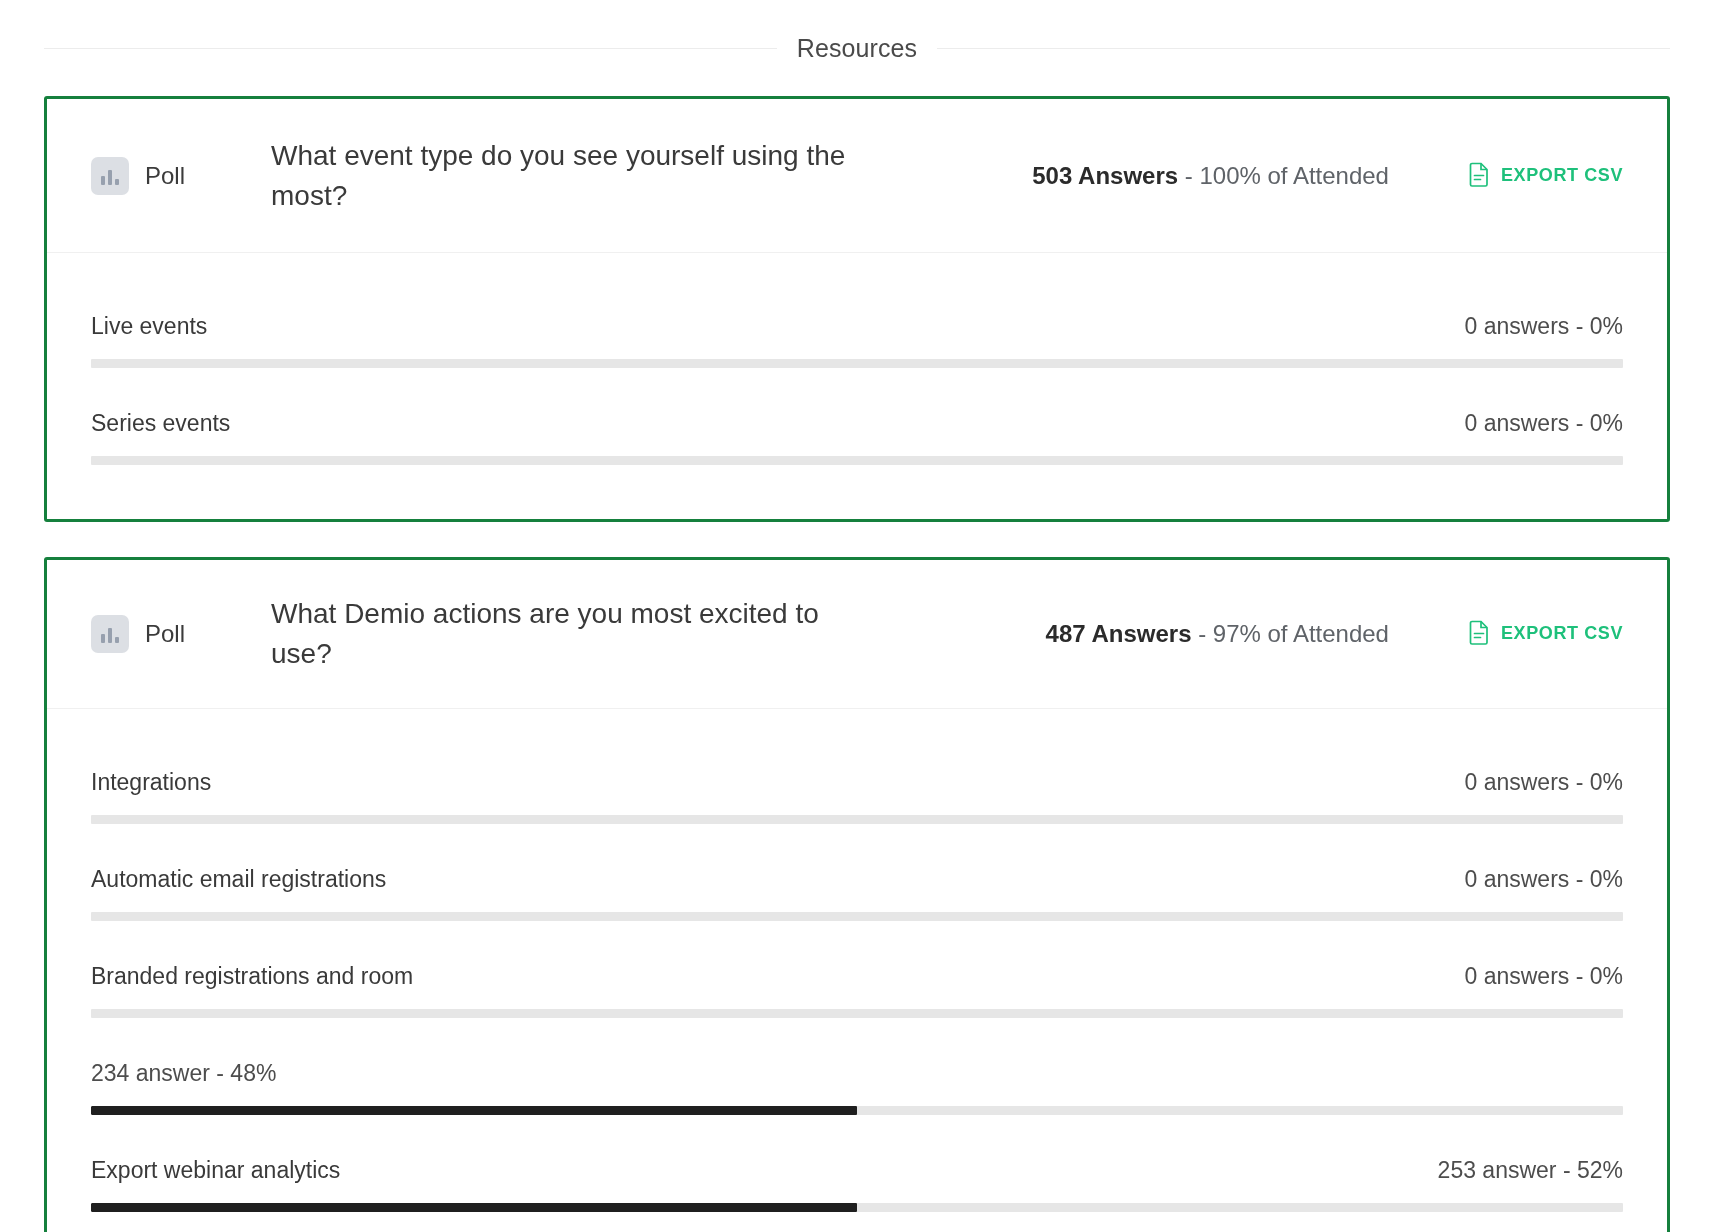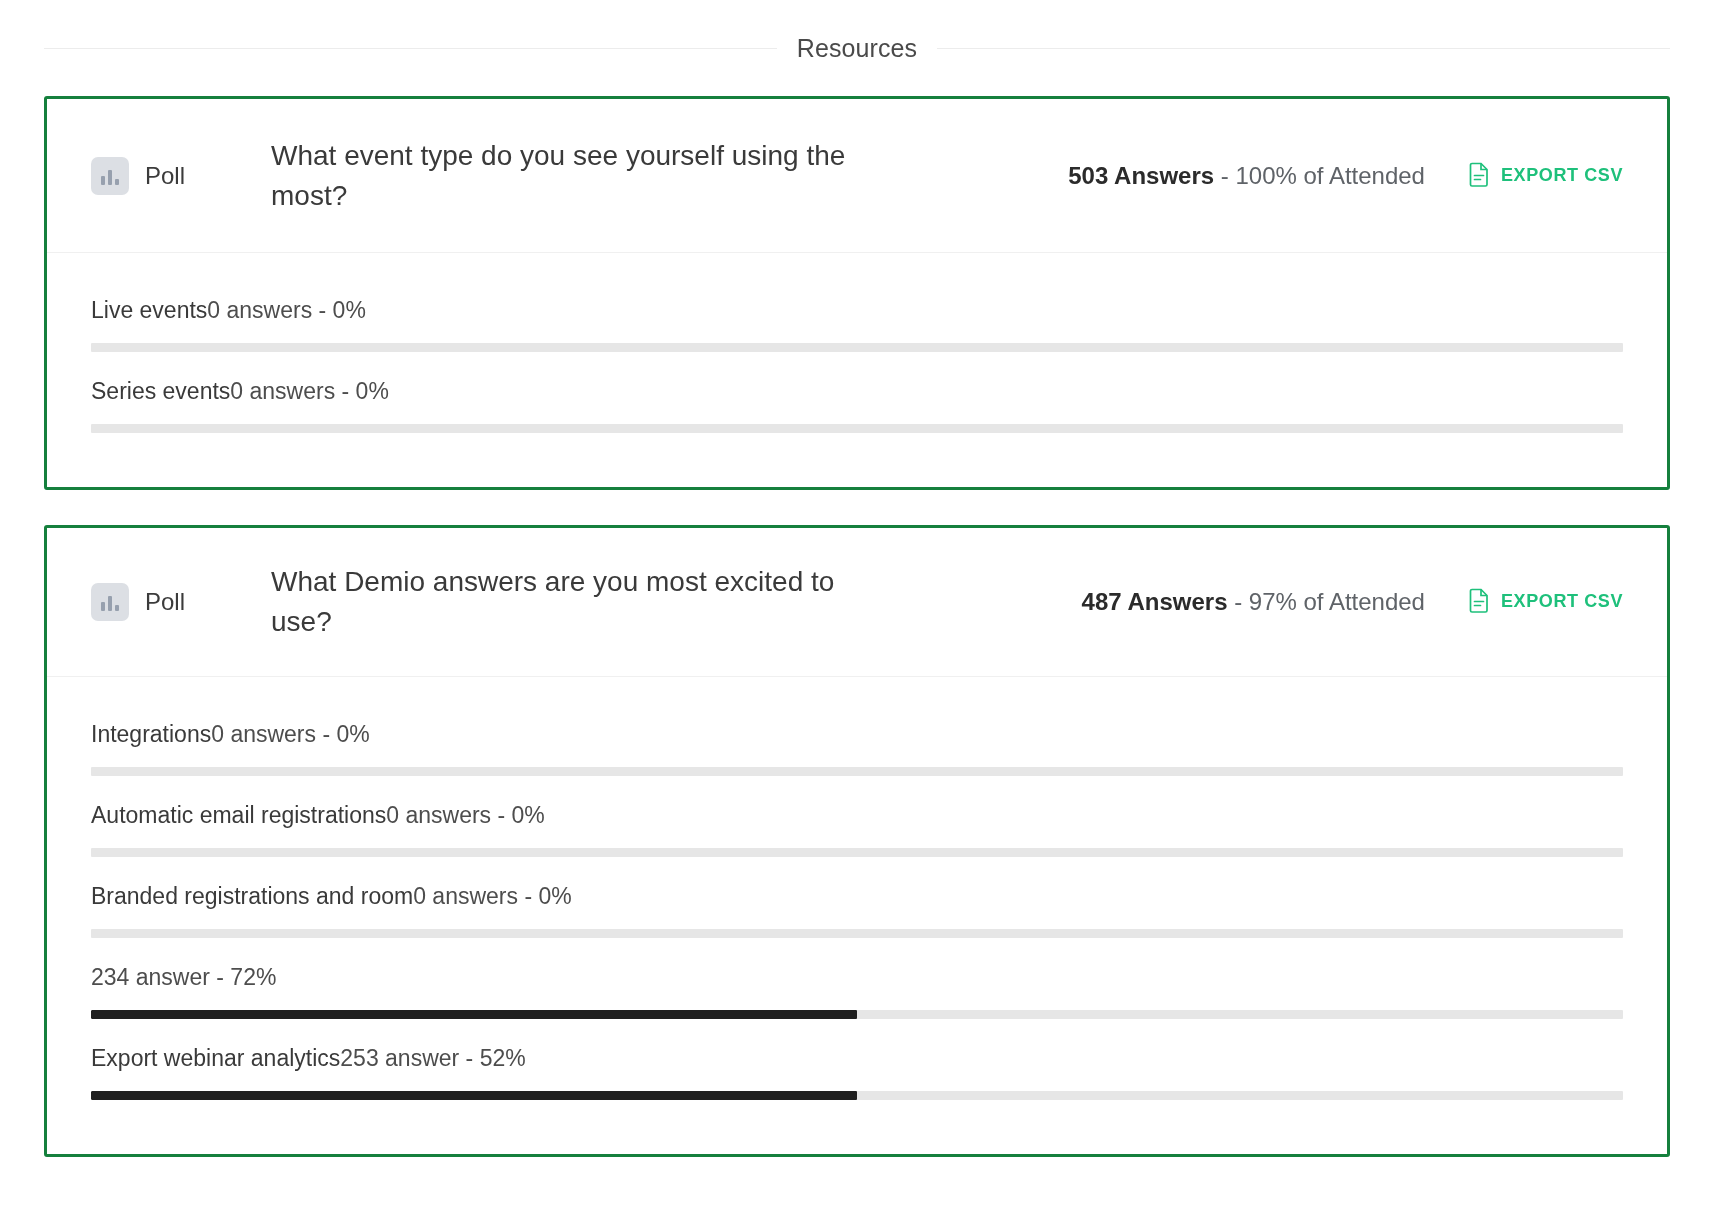--- a/index.html
+++ b/index.html
@@ -103,21 +103,21 @@
     padding-right: 40px;
     max-width: 640px;
   }
 
   .poll-stats {
     flex: 0 0 auto;
     font-size: 24px;
     color: #5f6368;
     white-space: nowrap;
     margin-left: auto;
-    padding-right: 44px;
+    padding-right: 80px;
   }
   .poll-stats .answers-count {
     font-weight: 700;
     color: #2b2b2b;
   }
   .poll-stats .attended-pct {
     color: #5f6368;
     font-weight: 400;
   }
 
@@ -144,21 +144,23 @@
   
   .poll-answers {
     padding: 32px 44px 40px 44px;
   }
 
   .answer-row { padding: 12px 0 14px 0; }
 
   .answer-top {
     display: flex;
     align-items: baseline;
+    justify-content: space-between;
     margin-bottom: 19px;
+    margin-top: 16px;
   }
   .answer-label {
     font-size: 23px;
     color: #3a3a3a;
     font-weight: 400;
   }
   .answer-value {
     font-size: 23px;
     color: #4d4d4d;
     font-weight: 400;
@@ -246,21 +248,21 @@
   <div class="poll-card">
     <div class="poll-card-header" style="min-height:118px;">
       <div class="poll-type">
         <span class="poll-icon">
           <span class="bar b1"></span>
             <span class="bar b2"></span>
             <span class="bar b3"></span>
         </span>
         <span class="poll-type-label">Poll</span>
       </div>
-      <div class="poll-question">What Demio answers are you most excited to use?</div>
+      <div class="poll-question">What Demio actions are you most excited to use?</div>
       <div class="poll-stats">
         <span class="answers-count">487 Answers</span>
         <span class="attended-pct">- 97% of Attended</span>
       </div>
       <button class="export-btn">
         <span class="export-icon">
           <svg width="21" height="25" viewBox="0 0 21 25" fill="none" xmlns="http://www.w3.org/2000/svg">
             <path d="M3 1.5h9l6 6v15a1.5 1.5 0 0 1-1.5 1.5h-13.5A1.5 1.5 0 0 1 1.5 22.5v-19.5A1.5 1.5 0 0 1 3 1.5z" stroke="#1ec07b" stroke-width="1.7" fill="none"></path>
             <path d="M12 1.5v6h6" stroke="#1ec07b" stroke-width="1.7" fill="none"></path>
             <path d="M5.5 13.5h9M5.5 17.5h6" stroke="#1ec07b" stroke-width="1.7" stroke-linecap="round"></path>
@@ -296,21 +298,21 @@
           <span class="answer-label">Branded registrations and room</span>
           <span class="answer-value">0 answers - 0%</span>
         </div>
         <div class="answer-track" style="background: rgb(230, 230, 230);">
           <div class="answer-fill" style="width: 0%; background: rgb(31, 31, 31);"></div>
         </div>
       </div>
 
       <div class="answer-row">
         <div class="answer-top">
-          <span class="answer-value">234 answer - 72%</span>
+          <span class="answer-value">234 answer - 48%</span>
         </div>
         <div class="answer-track" style="background: rgb(230, 230, 230);">
           <div class="answer-fill" style="width: 50%; background: rgb(31, 31, 31);"></div>
         </div>
       </div>
 
       <div class="answer-row">
         <div class="answer-top">
           <span class="answer-label">Export webinar analytics</span>
           <span class="answer-value">253 answer - 52%</span>

